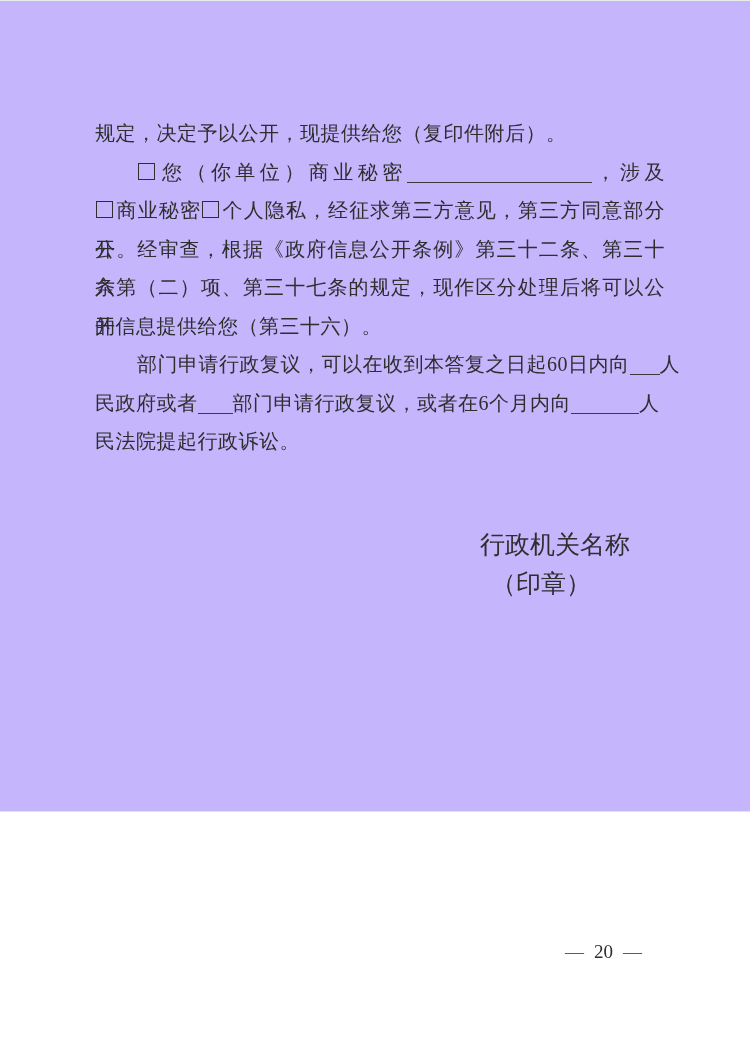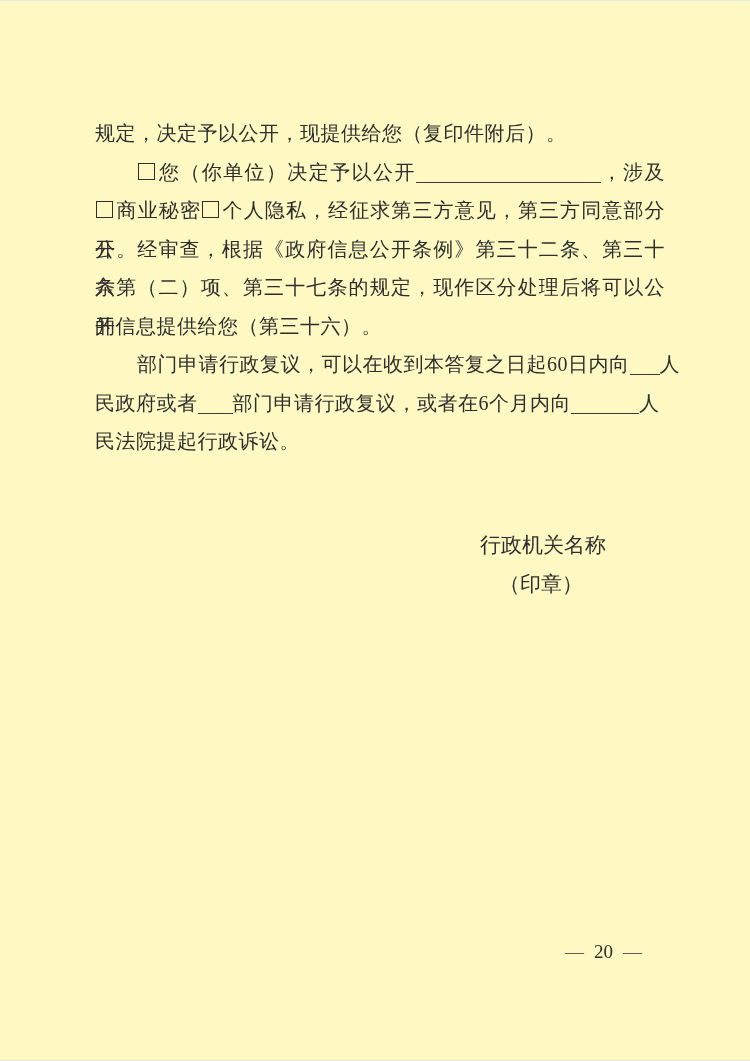--- a/index.html
+++ b/index.html
@@ -4,22 +4,22 @@
 <style>
   html, body { margin: 0; padding: 0; }
   body {
     width: 750px; height: 1061px;
     background: #ffffff;
     font-family: "Liberation Serif", "DejaVu Serif", serif;
     overflow: hidden;
   }
   .page {
     position: relative;
-    width: 750px; height: 1061px;
-    background: #fef9c3;
+    width: 750px; height: 812px;
+    background: #c4b5fd;
     color: #2e2e2e;
   }
   .edge-top {
     position: absolute; top: 0; left: 0; right: 0; height: 1px;
     background: #e7ebee;
   }
   .edge-bottom {
     position: absolute; bottom: 0; left: 0; right: 0; height: 1px;
     background: #e3e3e3;
   }
@@ -52,21 +52,21 @@
     height: 22px;
     vertical-align: -4px;
   }
   .bw-l  { width: 185px; }
   .bw-s  { width: 30px; }
   .bw-m  { width: 35px; }
   .bw-xl { width: 68px; }
   .signature {
     position: absolute;
     top: 526px; left: 480px; width: 122px;
-    font-size: 21px; line-height: 38.5px;
+    font-size: 25px; line-height: 38.5px;
     text-align: center;
     color: #2e2e2e;
     white-space: nowrap;
   }
   .sig-line { height: 38.5px; }
   .footer {
     position: absolute;
     top: 933px; right: 103px;
     font-size: 19px; line-height: 38px;
     color: #2e2e2e;
@@ -81,21 +81,21 @@
 <div class="page">
   <div class="edge-top"></div>
 
   <div class="body-text">
 
     <div class="line">
       <span>规定，决定予以公开，现提供给您（复印件附后）。</span>
     </div>
 
     <div class="line indent just">
-      <span class="checkbox"></span><span>您（你单位）决定予以公开</span><span class="blank bw-l"></span><span>，涉及</span>
+      <span class="checkbox"></span><span>您（你单位）商业秘密</span><span class="blank bw-l"></span><span>，涉及</span>
     </div>
 
     <div class="line just">
       <span class="checkbox"></span><span>商业秘密</span><span class="checkbox"></span><span>个人隐私，经征求第三方意见，第三方同意部分公</span>
     </div>
 
     <div class="line just">
       <span>开。经审查，根据《政府信息公开条例》第三十二条、第三十六</span>
     </div>
 

